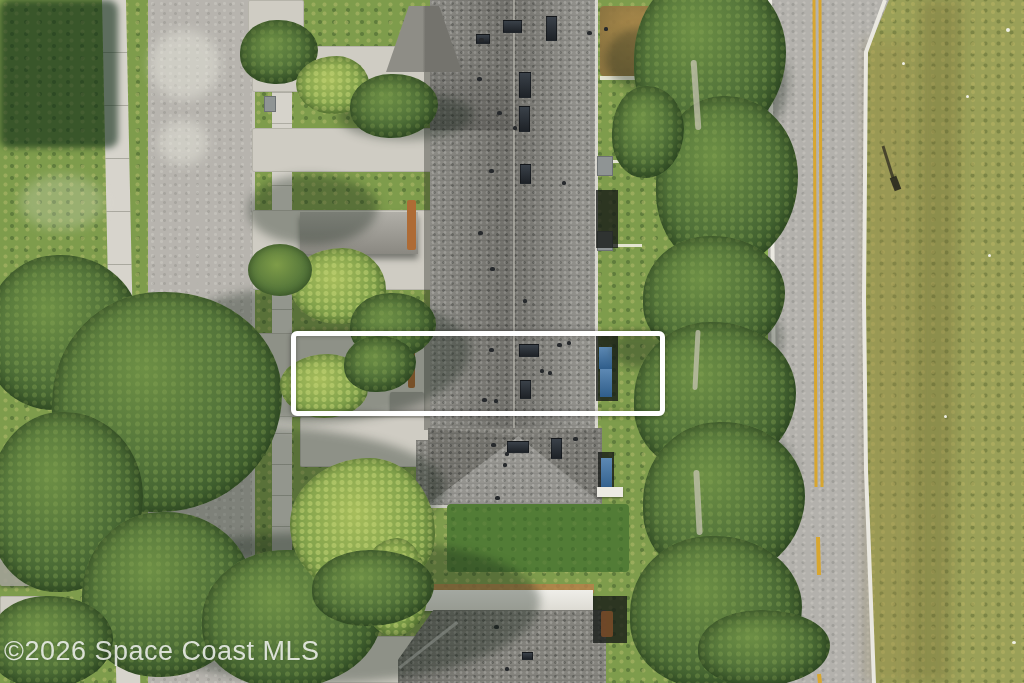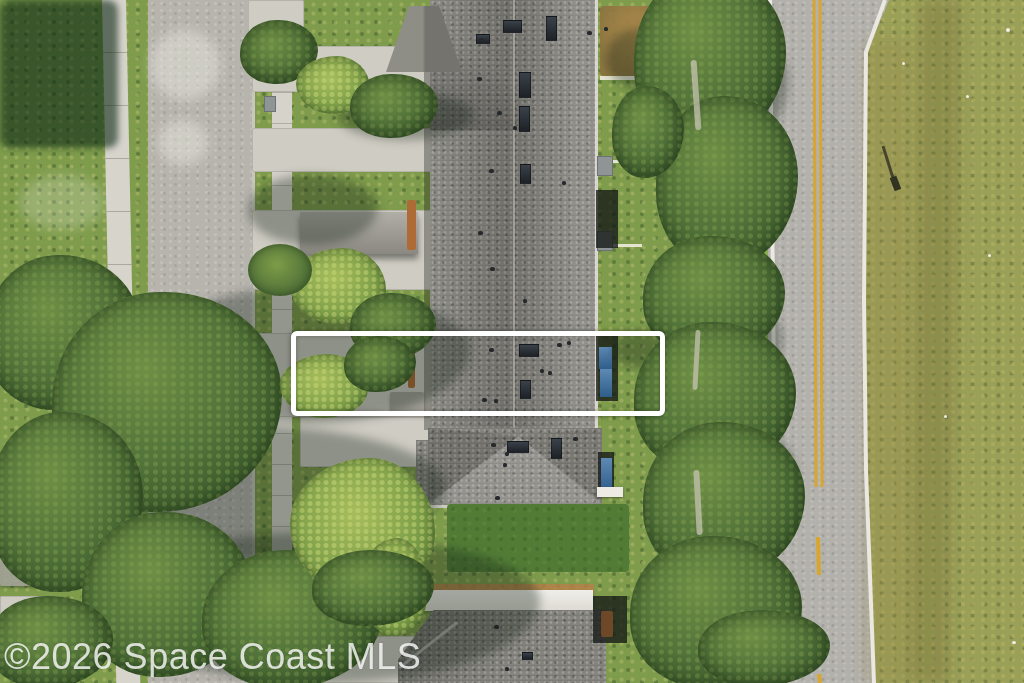--- a/index.html
+++ b/index.html
@@ -91,21 +91,21 @@
     box-shadow:inset 0 0 12px rgba(30,48,18,.55);}
   .shrub{background:radial-gradient(ellipse at 45% 40%, #7e9c48, #55763a 60%, #40602c 95%);
     border-radius:50%;box-shadow:inset 0 0 8px rgba(20,36,15,.5);}
   .shadow-blob{background:rgba(18,32,20,.34);filter:blur(5px);
     border-radius:45% 55% 50% 50% / 50% 45% 55% 50%;}
   .dark-shadow{background:rgba(12,40,20,.6);filter:blur(3px);border-radius:10px;}
 
   
   #highlight-box{border:5px solid #ffffff;border-radius:6px;
     box-shadow:0 0 5px rgba(0,0,0,.45), inset 0 0 4px rgba(0,0,0,.3);}
-  #watermark{color:rgba(255,255,255,.8);font-size:36px;letter-spacing:.5px;
+  #watermark{color:rgba(255,255,255,.8);font-size:27px;letter-spacing:.5px;
     text-shadow:0 0 2px rgba(0,0,0,.15);white-space:nowrap;}
 </style>
 </head>
 <body>
 
 <div id="scene">
 
   <div class="abs grass-base" style="left:0;top:0;width:1024px;height:683px;"></div>
   <div class="abs field-base" style="left:858px;top:0;width:166px;height:683px;"></div>
 

